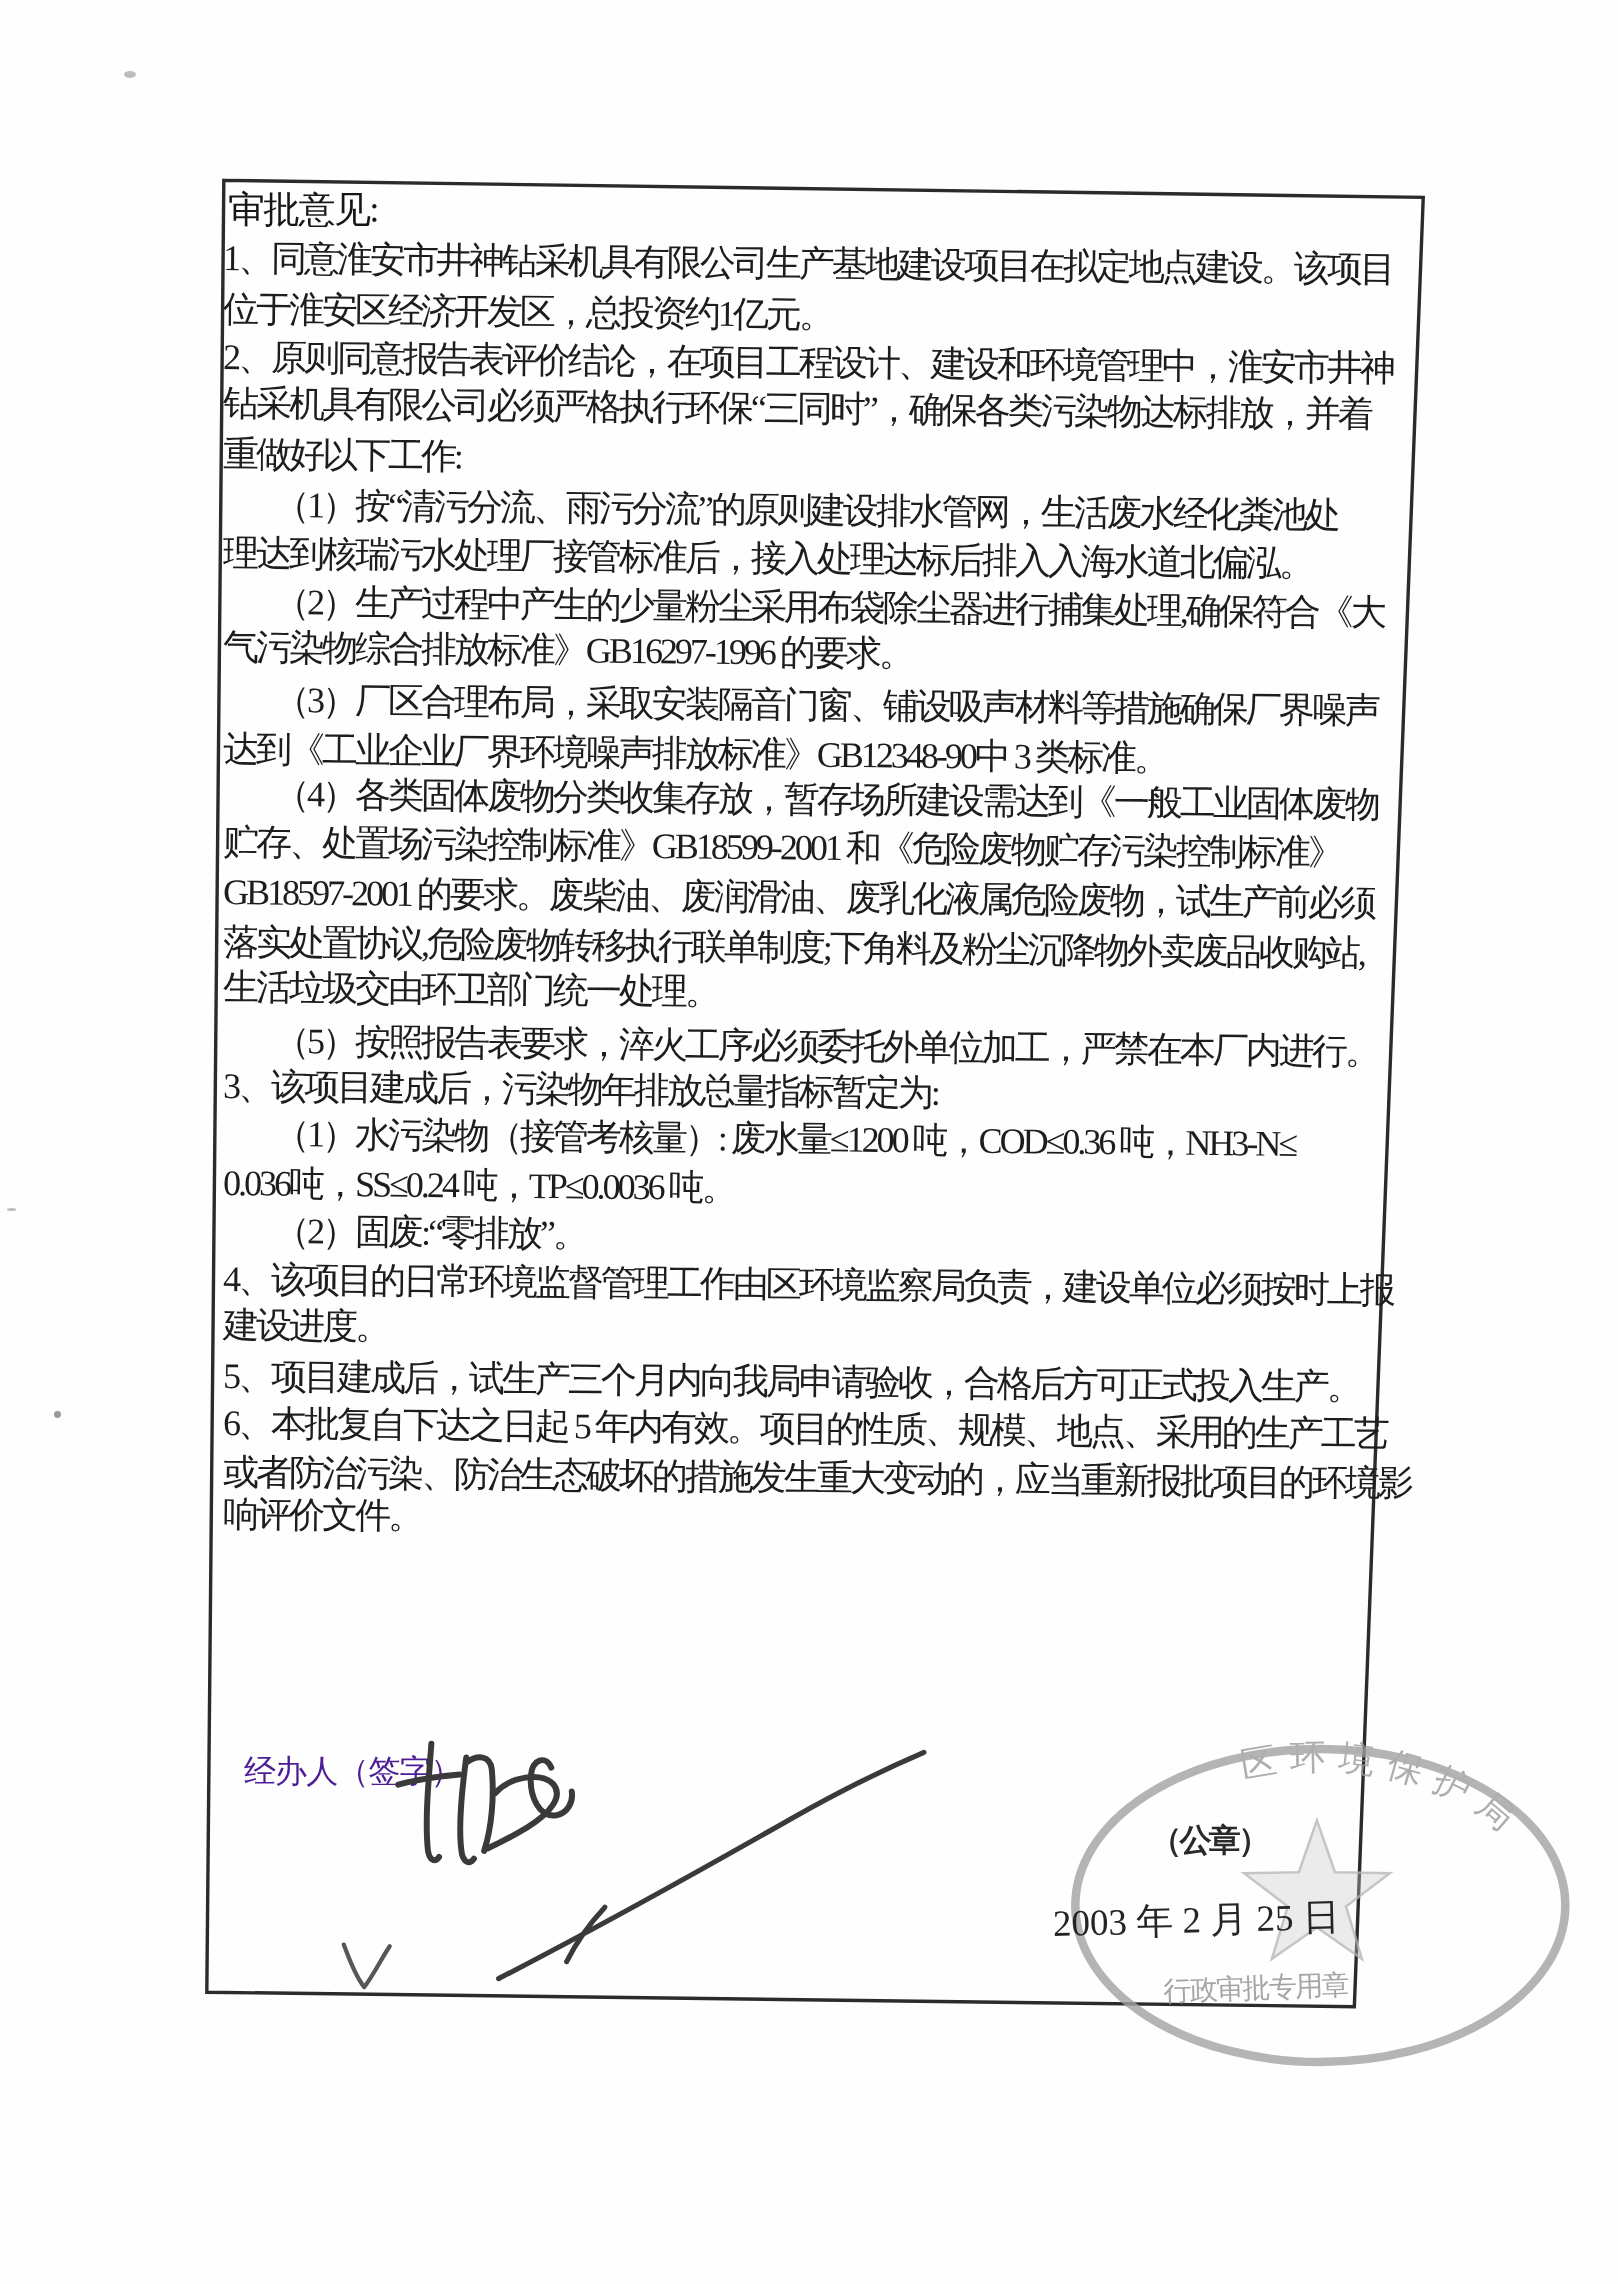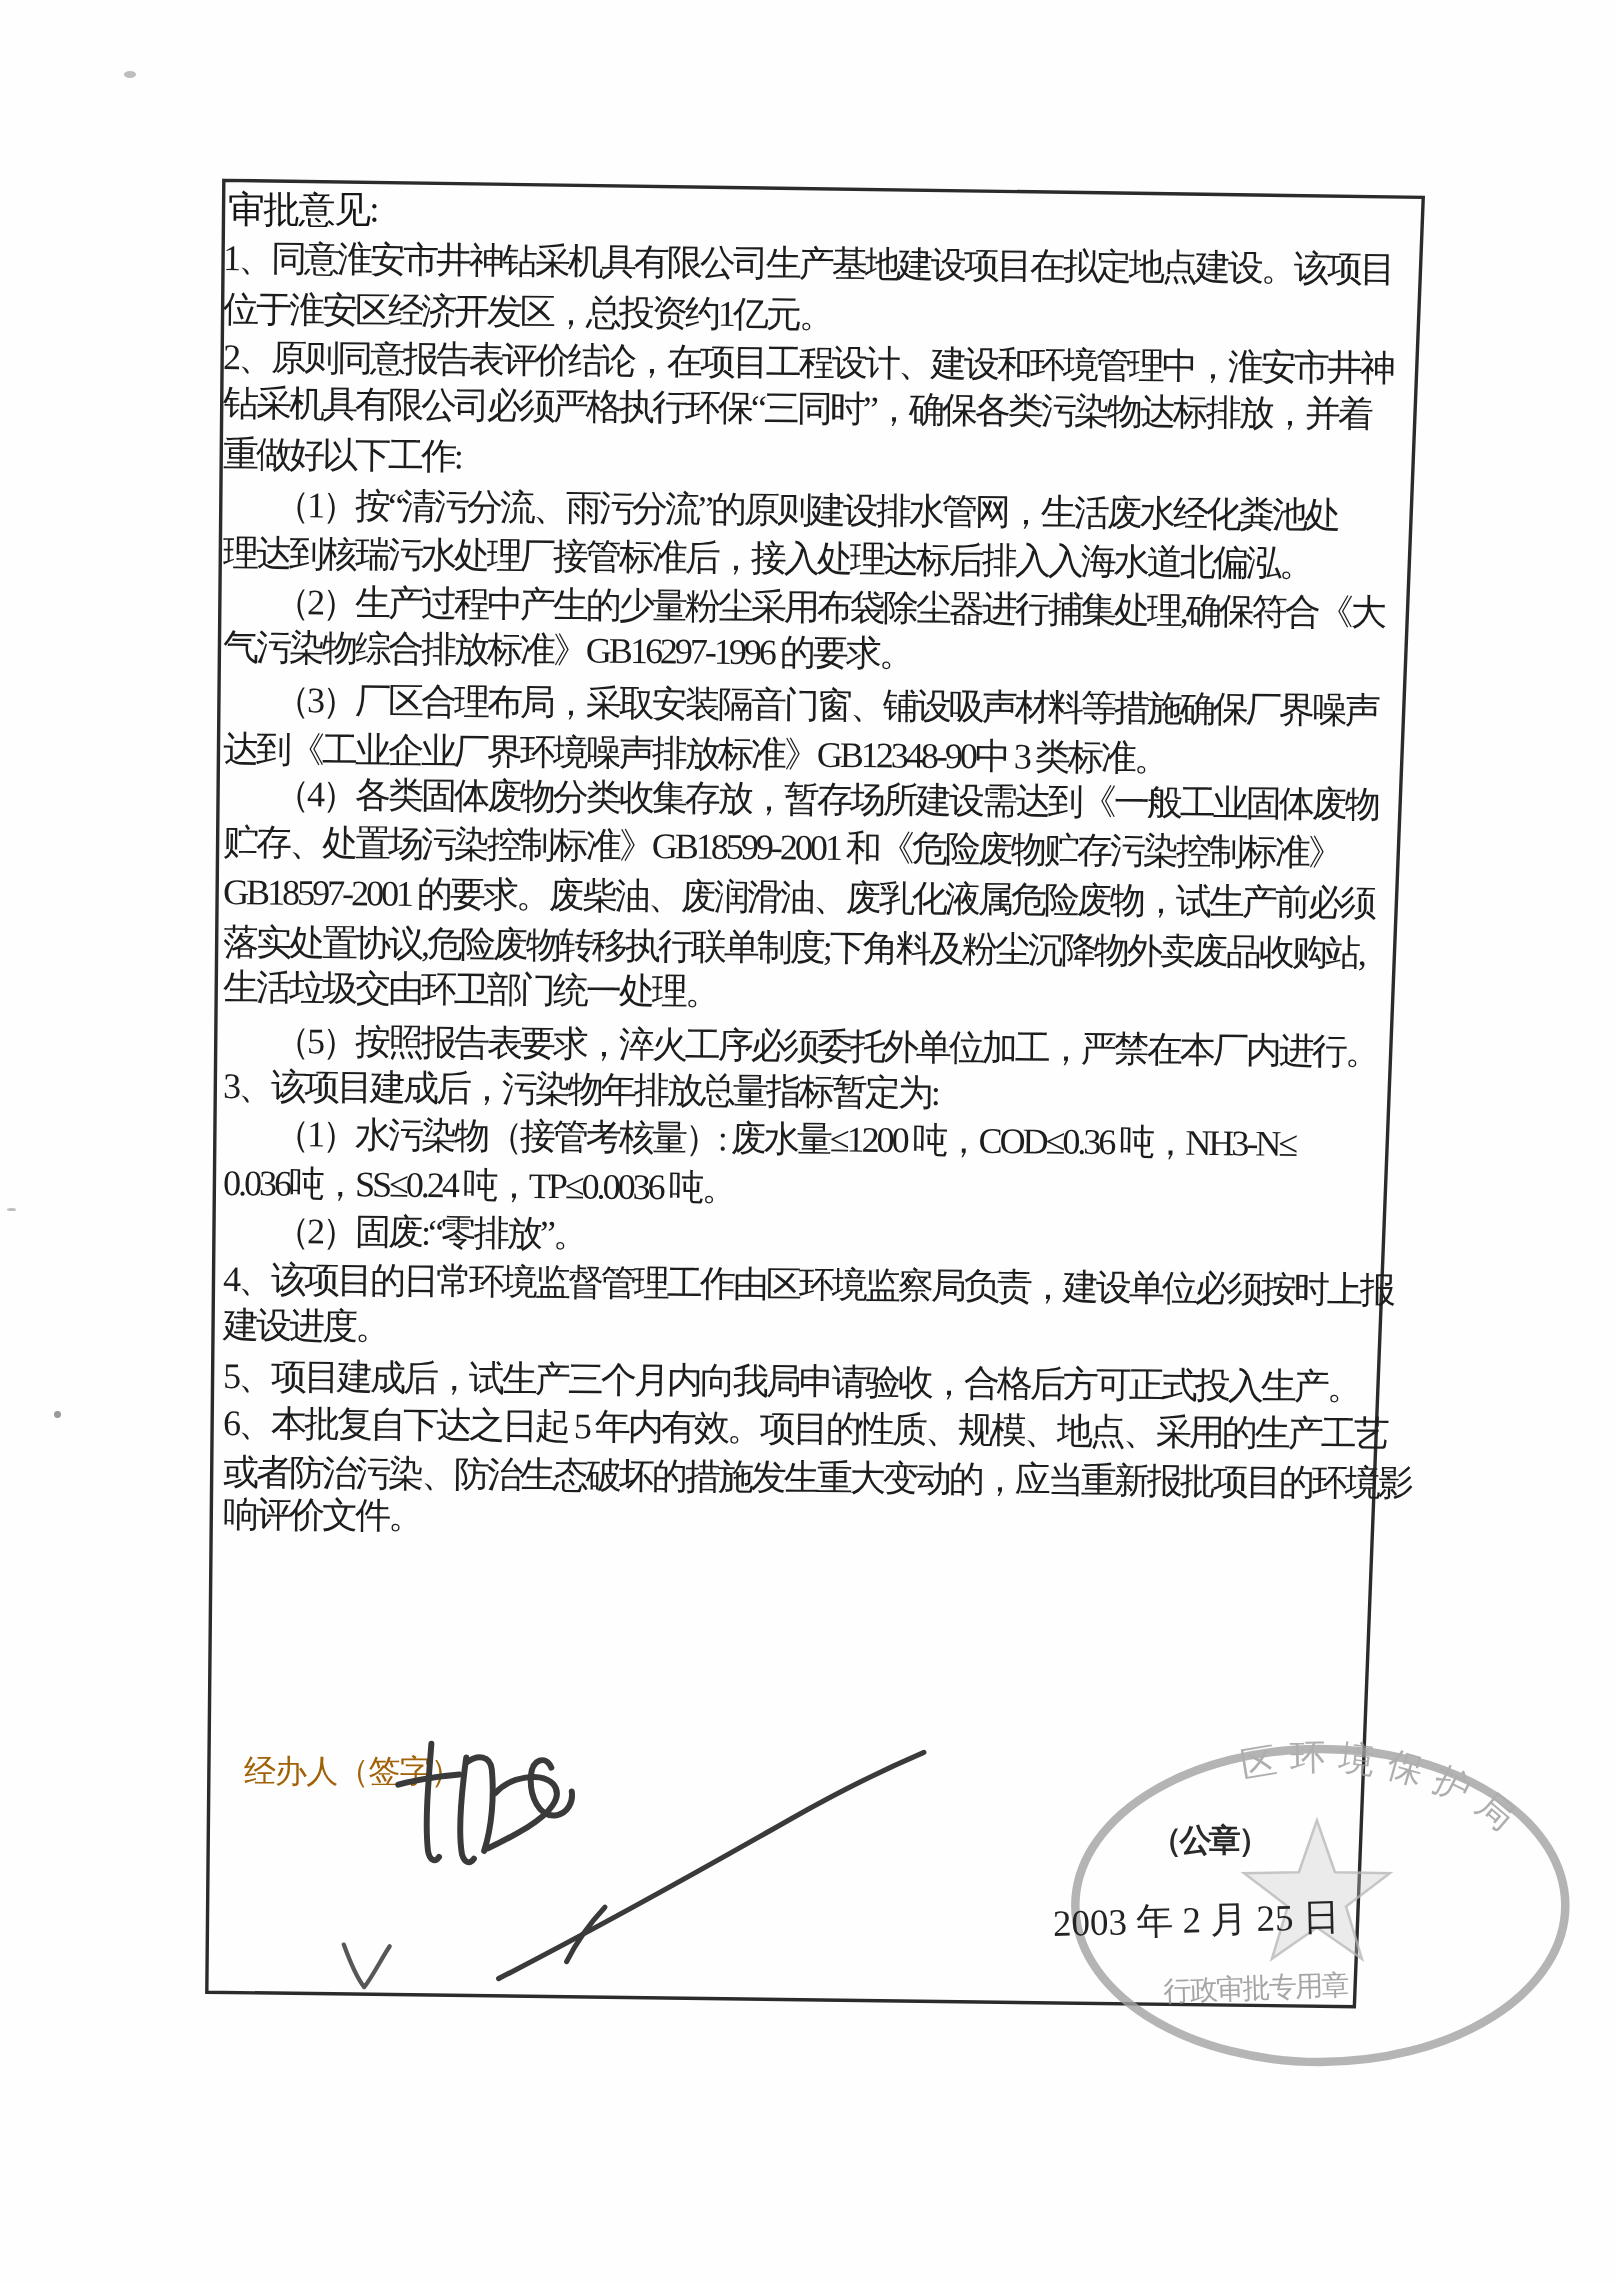--- a/index.html
+++ b/index.html
@@ -25,21 +25,21 @@
     color:#1d1d1d;
   }
   .ln.in{left:274px;}
   .sec-title{
     position:absolute;left:228px;top:186px;
     font-size:37px;line-height:48px;letter-spacing:-1.7px;
     white-space:nowrap;color:#161616;
   }
   .handler{
     position:absolute;left:244px;top:1750px;
-    font-size:32px;letter-spacing:-0.9px;white-space:nowrap;color:#a16207;text-align:center;
+    font-size:32px;letter-spacing:-0.9px;white-space:nowrap;color:#4c1d95;text-align:center;
   }
   .seal-placeholder{
     position:absolute;left:1150px;top:1819px;
     font-size:32px;letter-spacing:-2.6px;white-space:nowrap;color:#2a2a2a;font-weight:bold;
   }
   .date{
     position:absolute;left:1053px;top:1899px;
     font-size:37px;letter-spacing:0;white-space:nowrap;color:#242424;
     transform:rotate(-1.4deg);transform-origin:0 50%;
   }

